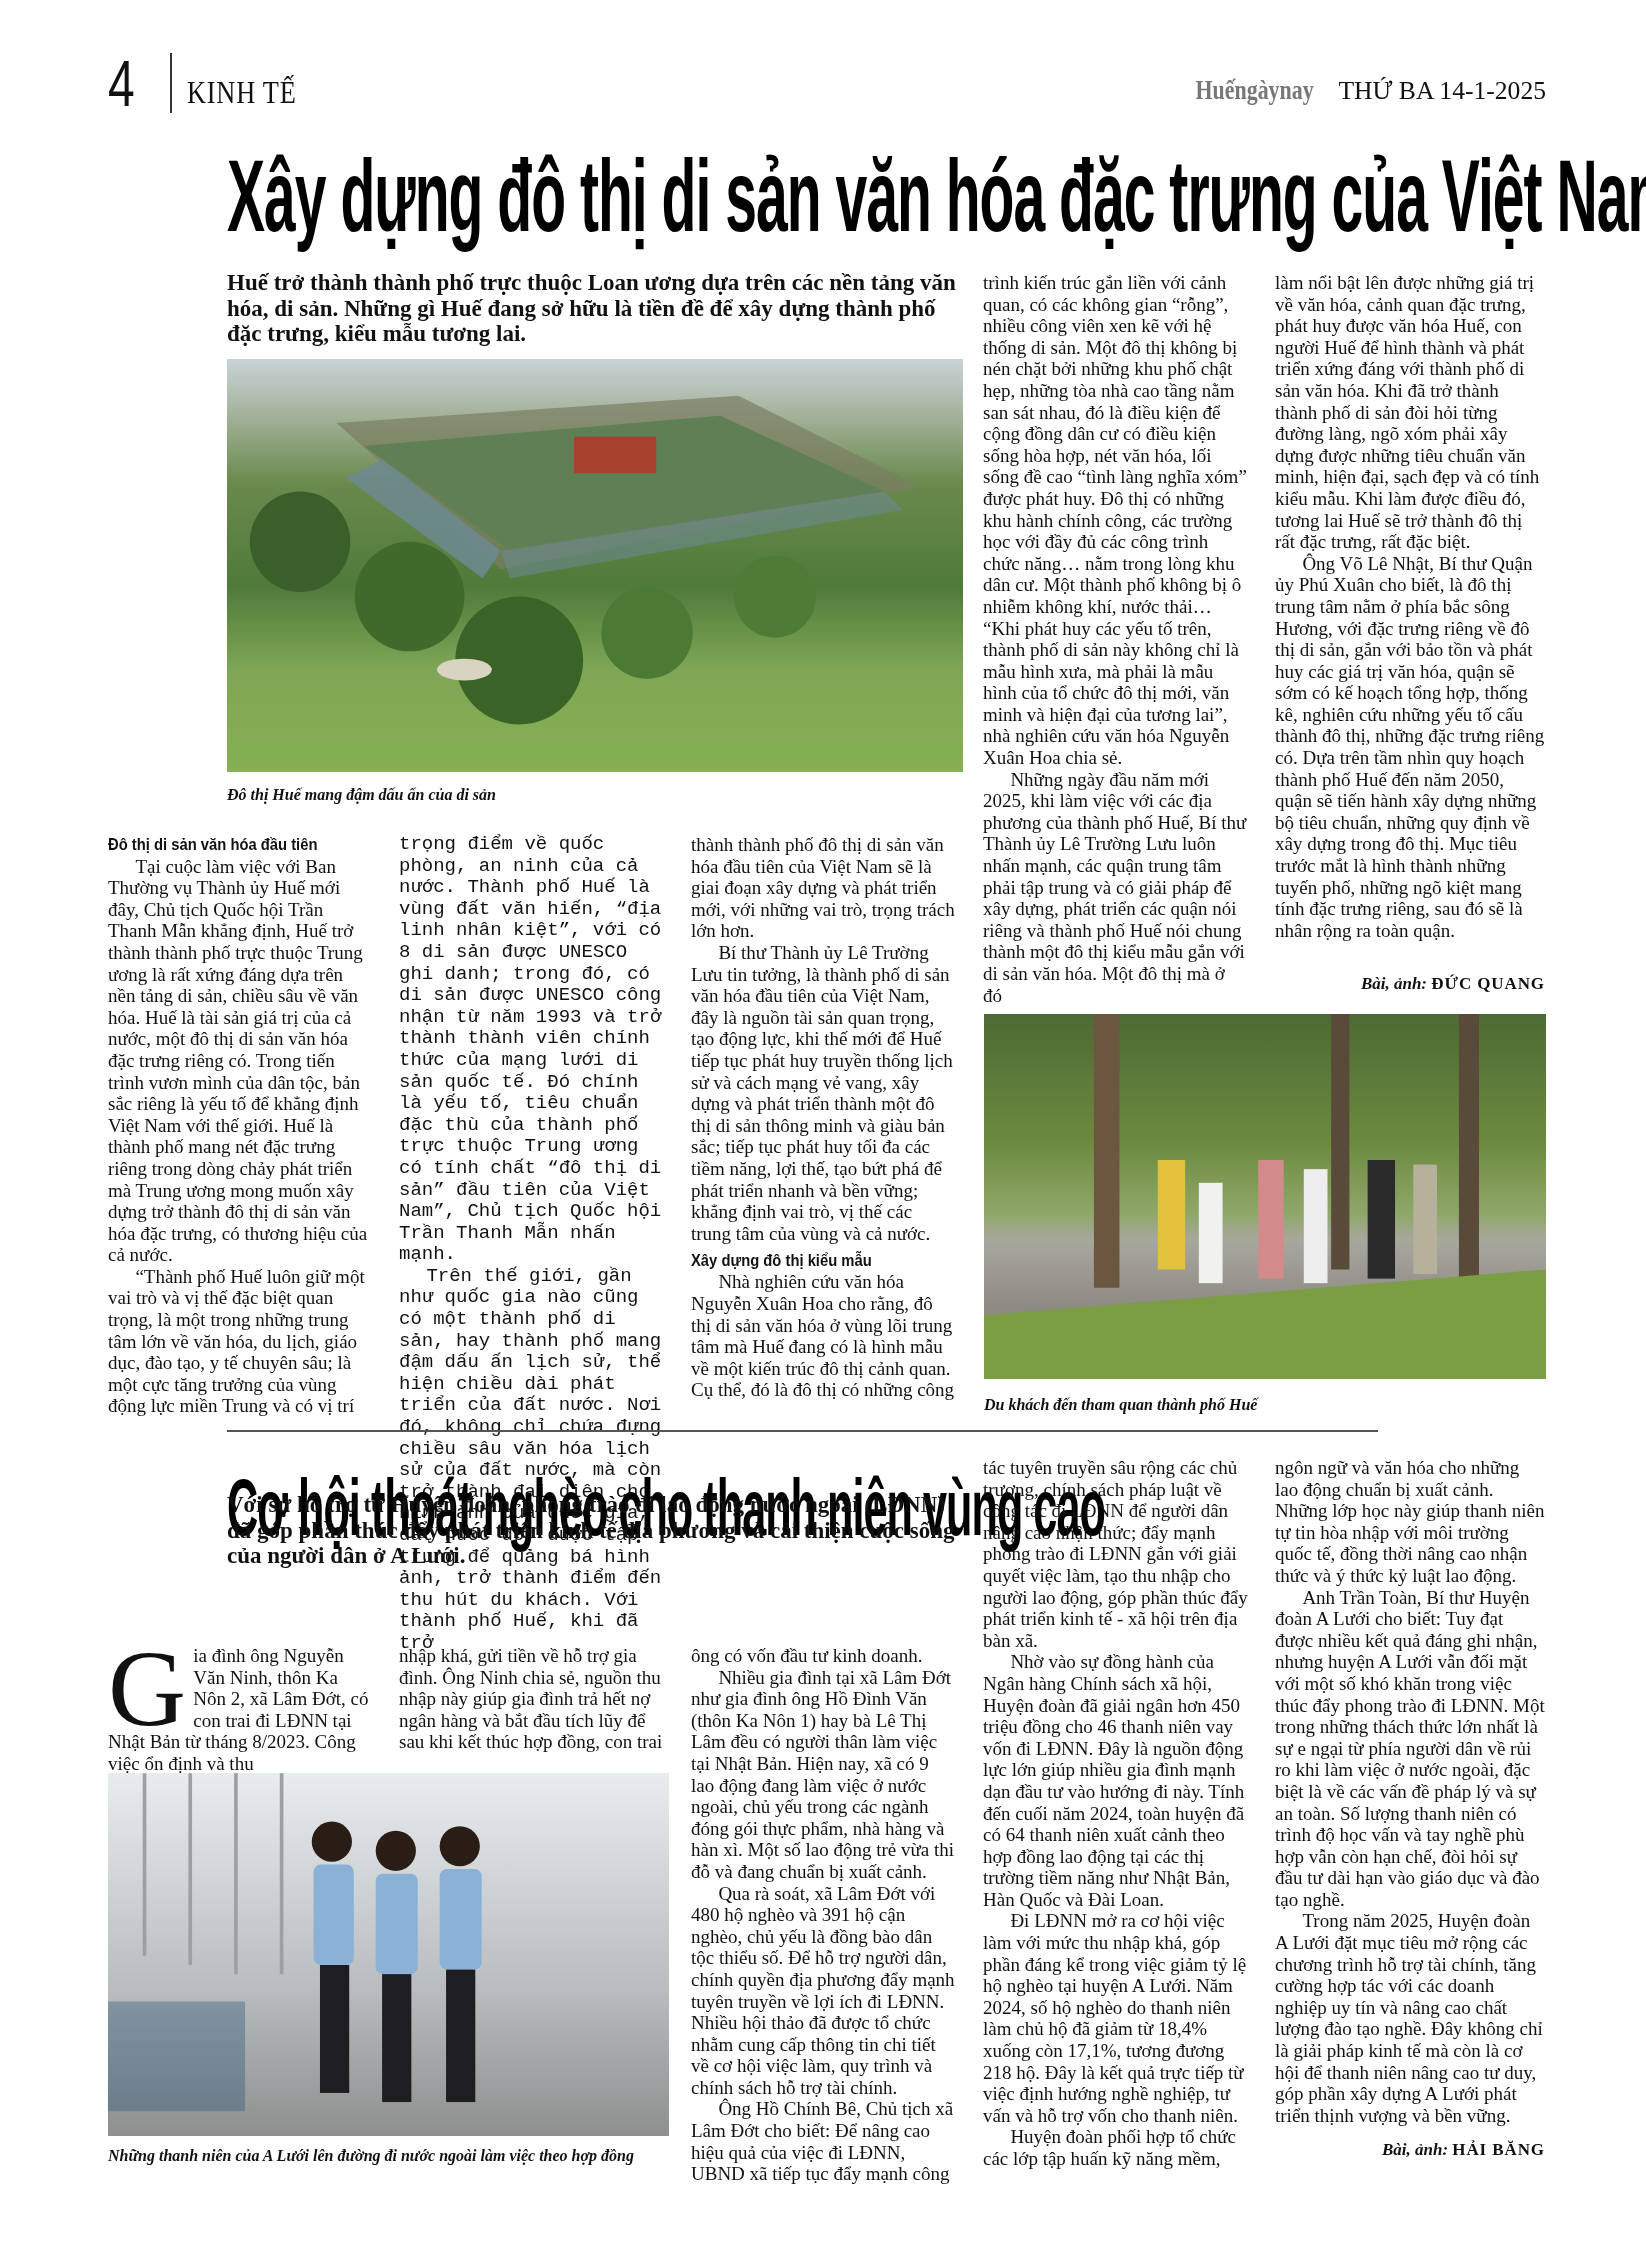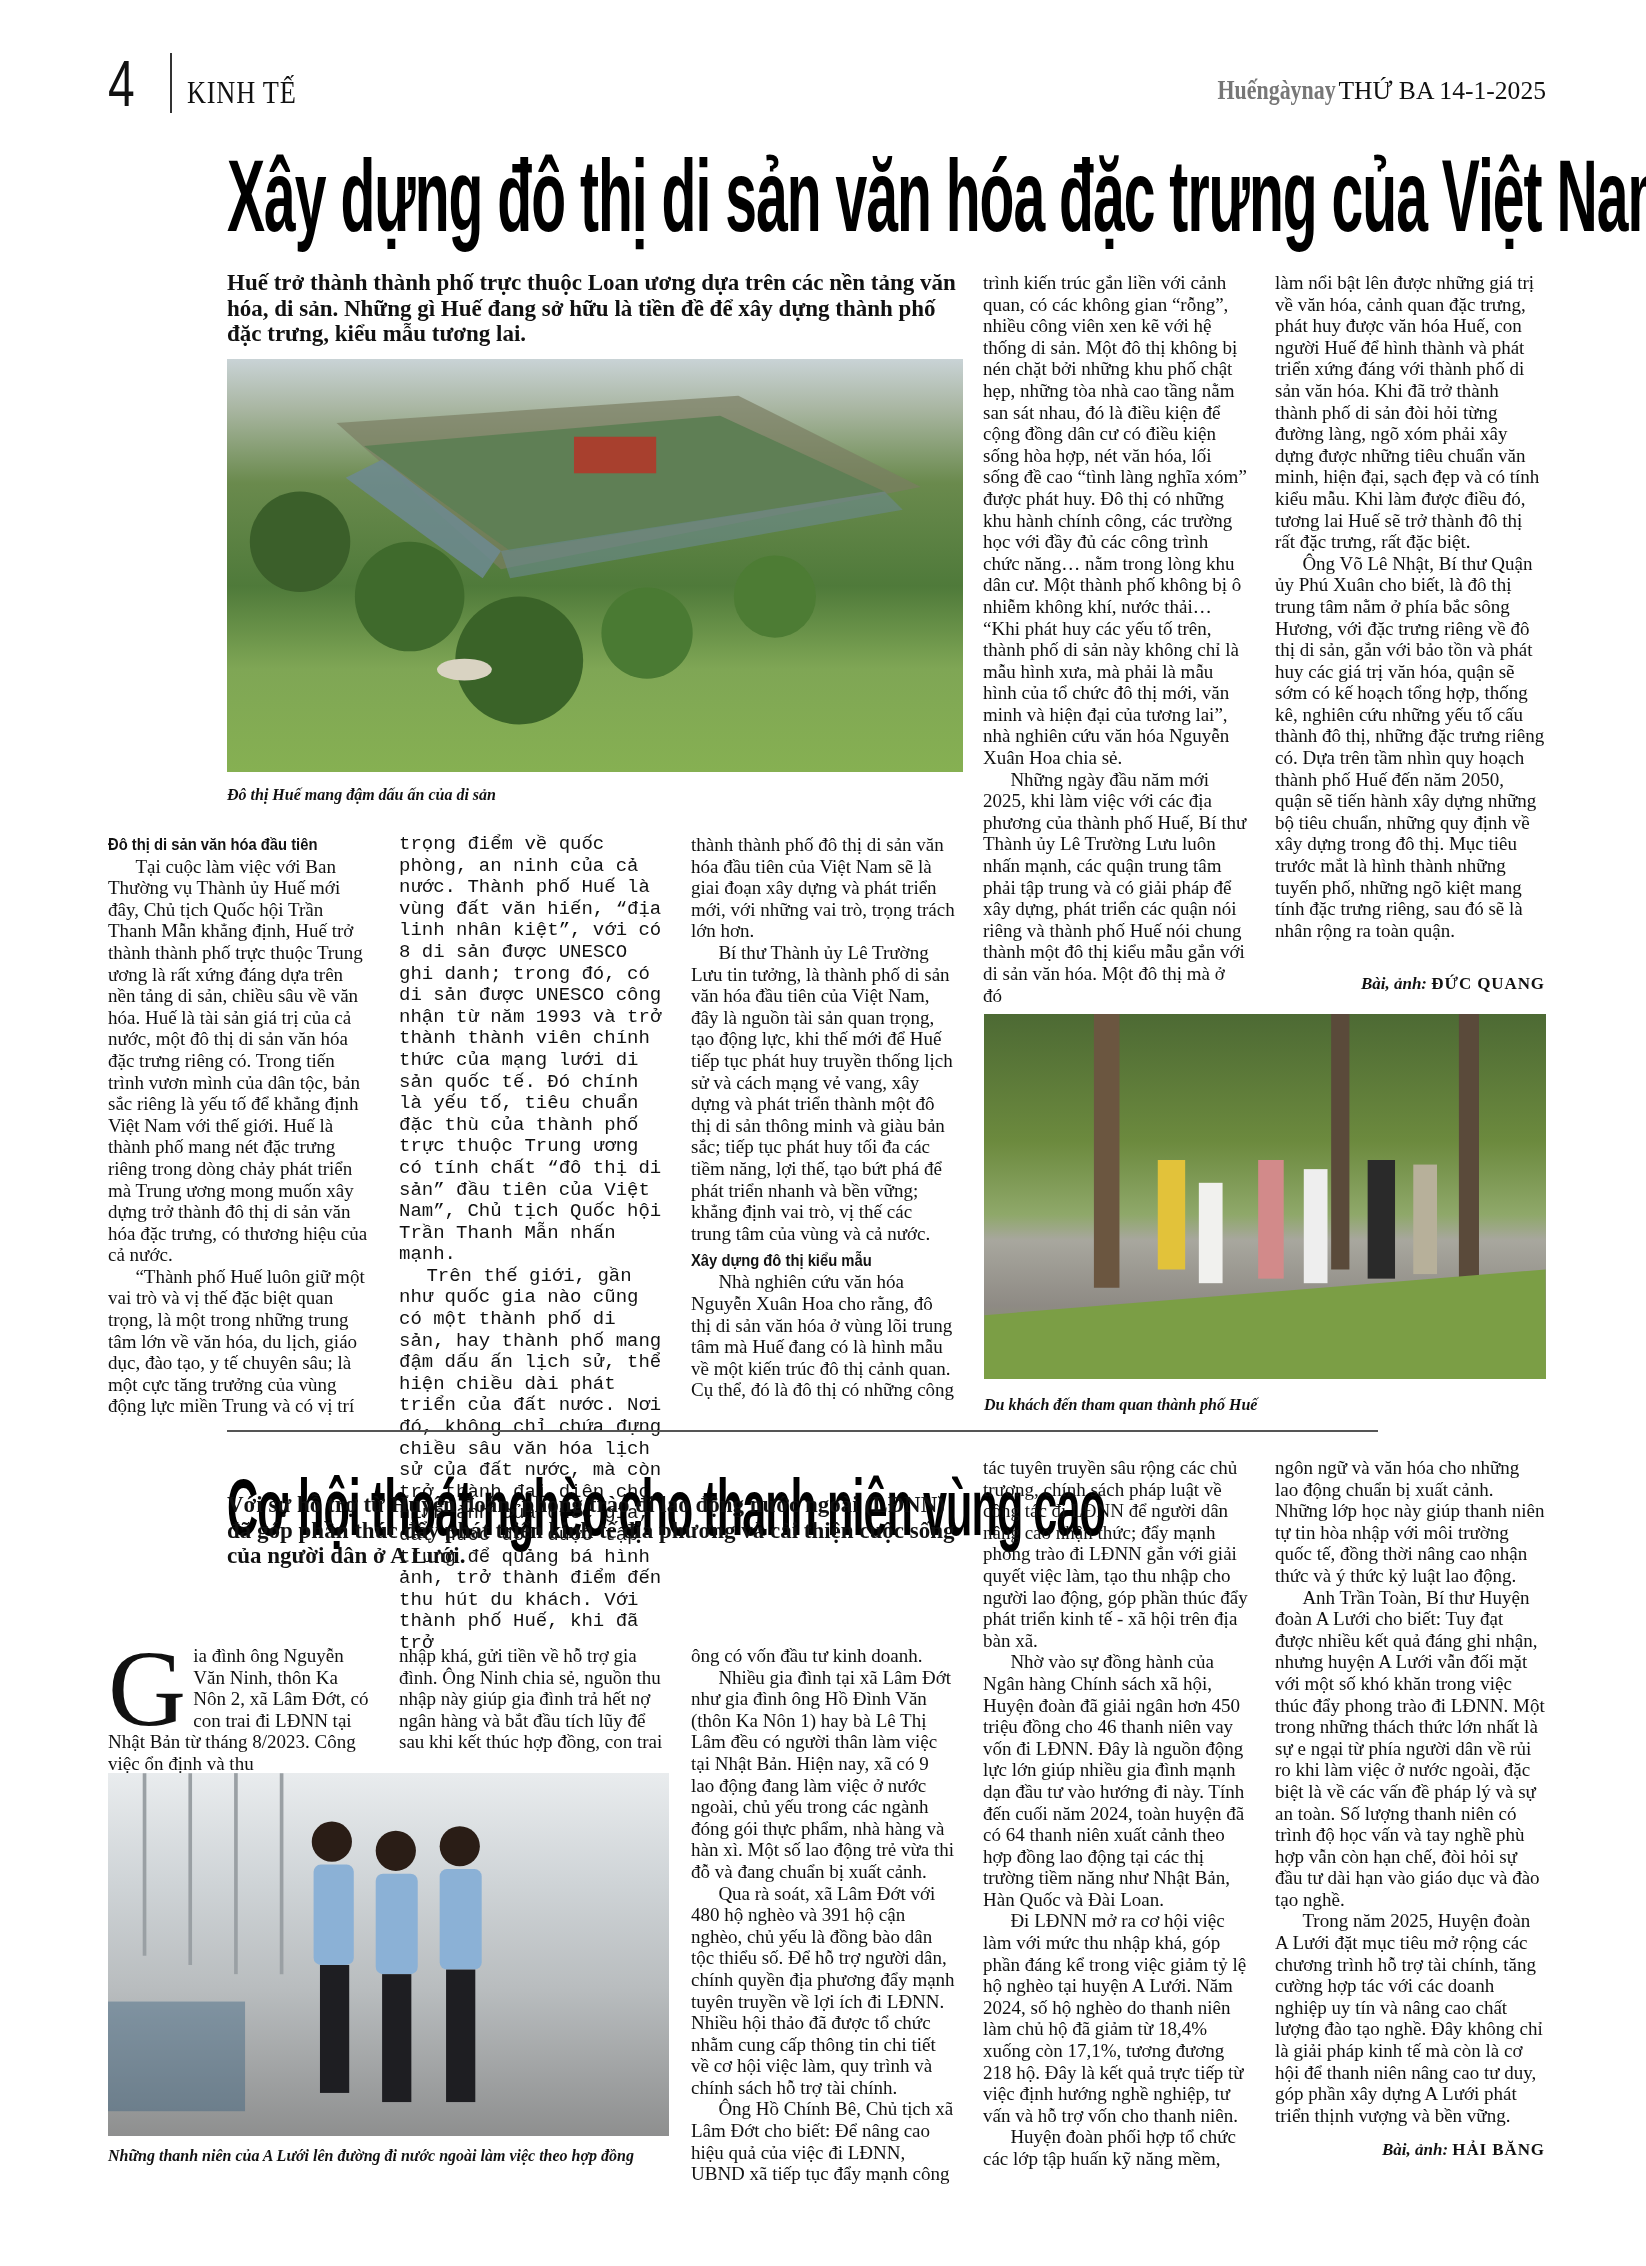--- a/index.html
+++ b/index.html
@@ -1,21 +1,21 @@
 <!DOCTYPE html>
 <html style="font-size:14.6px"><head>
 <meta charset="utf-8">
 <style>
   html,body{margin:0;padding:0;background:#fff;}
   body{width:1647px;height:2267px;position:relative;overflow:hidden;font-family:"Liberation Serif",serif;color:#111;}
   .abs{position:absolute;}
   .pagenum{left:108px;top:48px;font-family:"Liberation Sans",sans-serif;font-size:64px;line-height:73px;transform:scaleX(0.75);transform-origin:left;}
   .vline{left:170px;top:53px;width:1.8px;height:60px;background:#333;}
   .section{left:187px;top:75px;font-size:31px;letter-spacing:0.9px;transform:scaleX(0.85);transform-origin:left;}
-  .masthead{right:101px;top:75px;font-size:25.6px;display:flex;align-items:baseline;gap:3px;}
+  .masthead{right:101px;top:75px;font-size:25.6px;display:flex;align-items:baseline;gap:25px;}
   .masthead .brand{color:#777;font-weight:bold;font-size:27.4px;transform:scaleX(0.8);display:inline-block;transform-origin:right;}
   .headline{font-family:"Liberation Sans",sans-serif;font-weight:bold;color:#000;white-space:nowrap;transform-origin:left top;letter-spacing:-1.8px;}
   .h1{left:227px;top:137px;font-size:102px;line-height:119px;transform:scaleX(0.56);}
   .h2{left:227px;top:1462px;font-size:80px;line-height:91px;transform:scaleX(0.54);}
   .lede{font-weight:bold;font-size:23px;line-height:25.6px;}
   .col{font-size:19px;line-height:21.6px;text-align:left;}
   .col p{margin:0;text-indent:27.4px;}
   .col p.noind{text-indent:0;}
   .sub{font-family:"Liberation Sans",sans-serif;font-weight:bold;font-size:17.4px;transform:scaleX(0.85);transform-origin:left;white-space:nowrap;margin:0;}
   .caption{font-style:italic;font-weight:bold;font-size:16px;}

